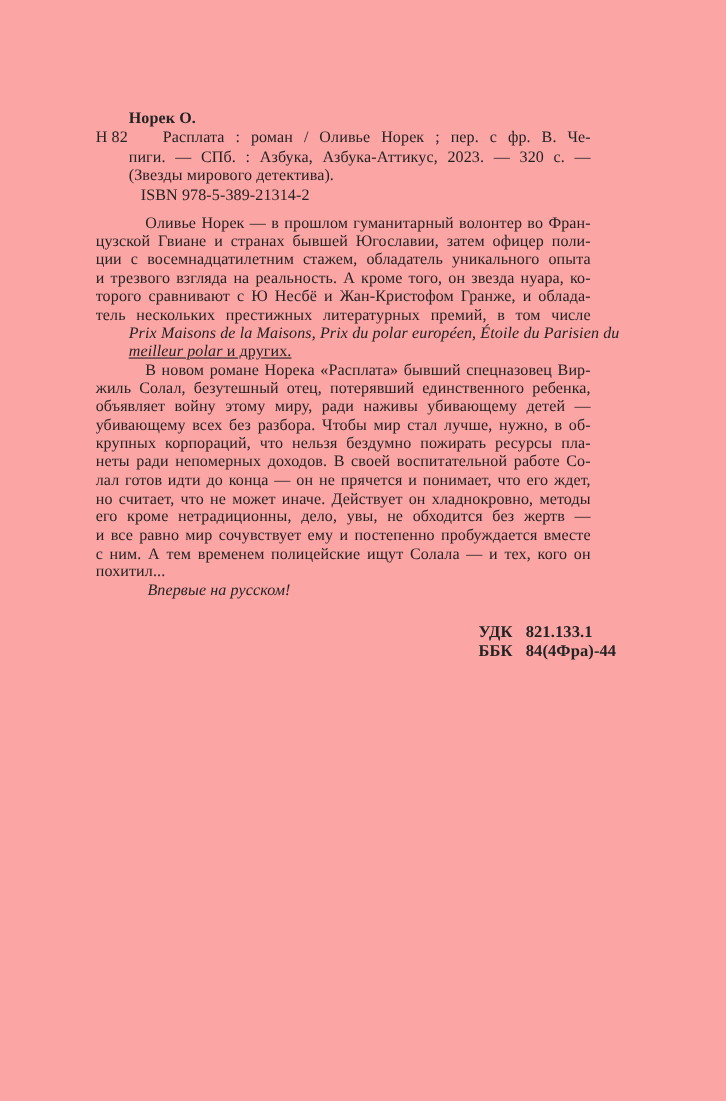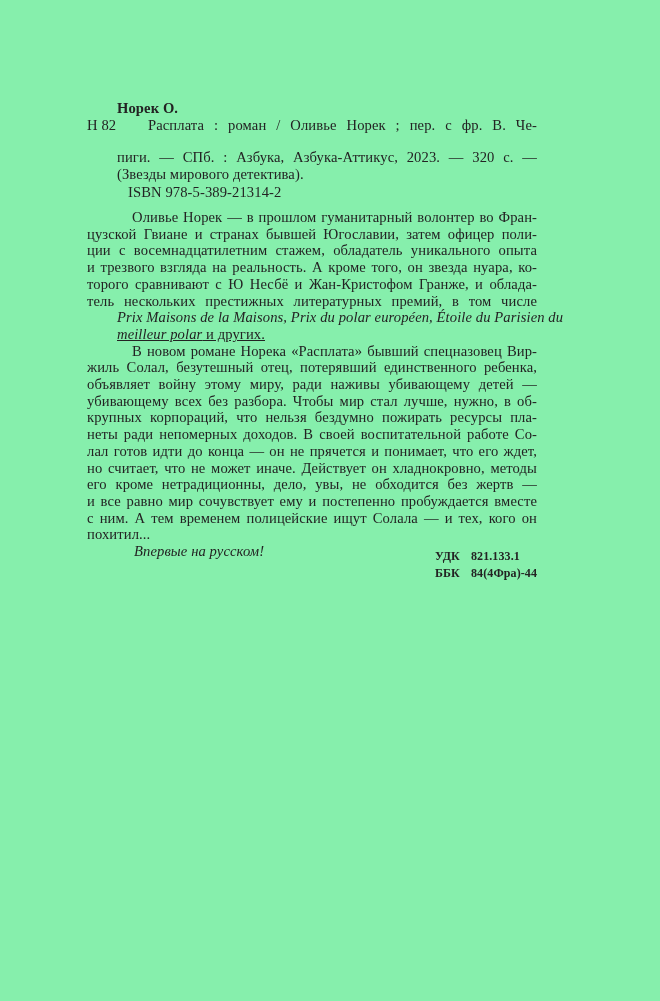--- a/index.html
+++ b/index.html
@@ -4,61 +4,61 @@
 <style>
   html,body{margin:0;padding:0;}
   body{
     width:660px;height:1001px;
     background:#fdfdfd;
     font-family:"Liberation Serif","DejaVu Serif",serif;
     color:#232323;
     position:relative;
     overflow:hidden;
   }
-  .sheet{position:absolute;inset:0;background:#86efac;}
+  .sheet{position:absolute;inset:0;background:#fca5a5;}
   .content{
     position:absolute;left:87px;top:100px;width:450px;
     font-size:14.6px;
     letter-spacing:0.1px;
   }
   .line{
     line-height:16.7px;
     white-space:nowrap;
     text-align:justify;
     text-align-last:justify;
   }
   .line.rag{text-align-last:left;}
   .it{font-style:italic;}
   .bold{font-weight:700;}
   .bibwrap{position:relative;}
   .bibwrap .line, .head-line, .catalog-code{line-height:17.4px;}
   .catalog-code{position:absolute;left:0;top:0;}
   .head-line{white-space:nowrap;}
   .annotation{margin-top:8px;}
   .codes{
-    position:absolute;left:348px;top:448px;
-    font-weight:700;font-size:12px;line-height:17px;
+    position:absolute;left:348px;top:467px;
+    font-weight:700;font-size:15px;line-height:17px;
     white-space:nowrap;
   }
   .code-line span{display:inline-block;}
   .code-label{margin-right:8px;}
 </style>
 </head>
 <body>
 
 <div class="sheet">
   <div class="content">
 
     <div class="head-line bold" style="padding-left:30px">Норек О.</div>
 
     <div class="bibwrap">
       <span class="catalog-code">Н 82</span>
       <div>
           <div class="line" style="padding-left: 61px;"><span>Расплата : роман / Оливье Норек ; пер. с фр. В. Че-</span></div>
-          <div class="line" style="padding-left: 30px; margin-top: 14px;"><span>пиги. — СПб. : Азбука, Азбука-Аттикус, 2023. — 320 с. —</span></div>
+          <div class="line" style="padding-left: 30px;"><span>пиги. — СПб. : Азбука, Азбука-Аттикус, 2023. — 320 с. —</span></div>
           <div class="line rag" style="padding-left: 30px;"><span>(Звезды мирового детектива).</span></div>
         </div>
       <div class="line rag" style="padding-left:41px">ISBN 978-5-389-21314-2</div>
     </div>
 
     <div class="annotation">
       <div>
           <div class="line" style="padding-left: 45px;"><span>Оливье Норек — в прошлом гуманитарный волонтер во Фран-</span></div>
           <div class="line"><span>цузской Гвиане и странах бывшей Югославии, затем офицер поли-</span></div>
           <div class="line"><span>ции с восемнадцатилетним стажем, обладатель уникального опыта</span></div>

